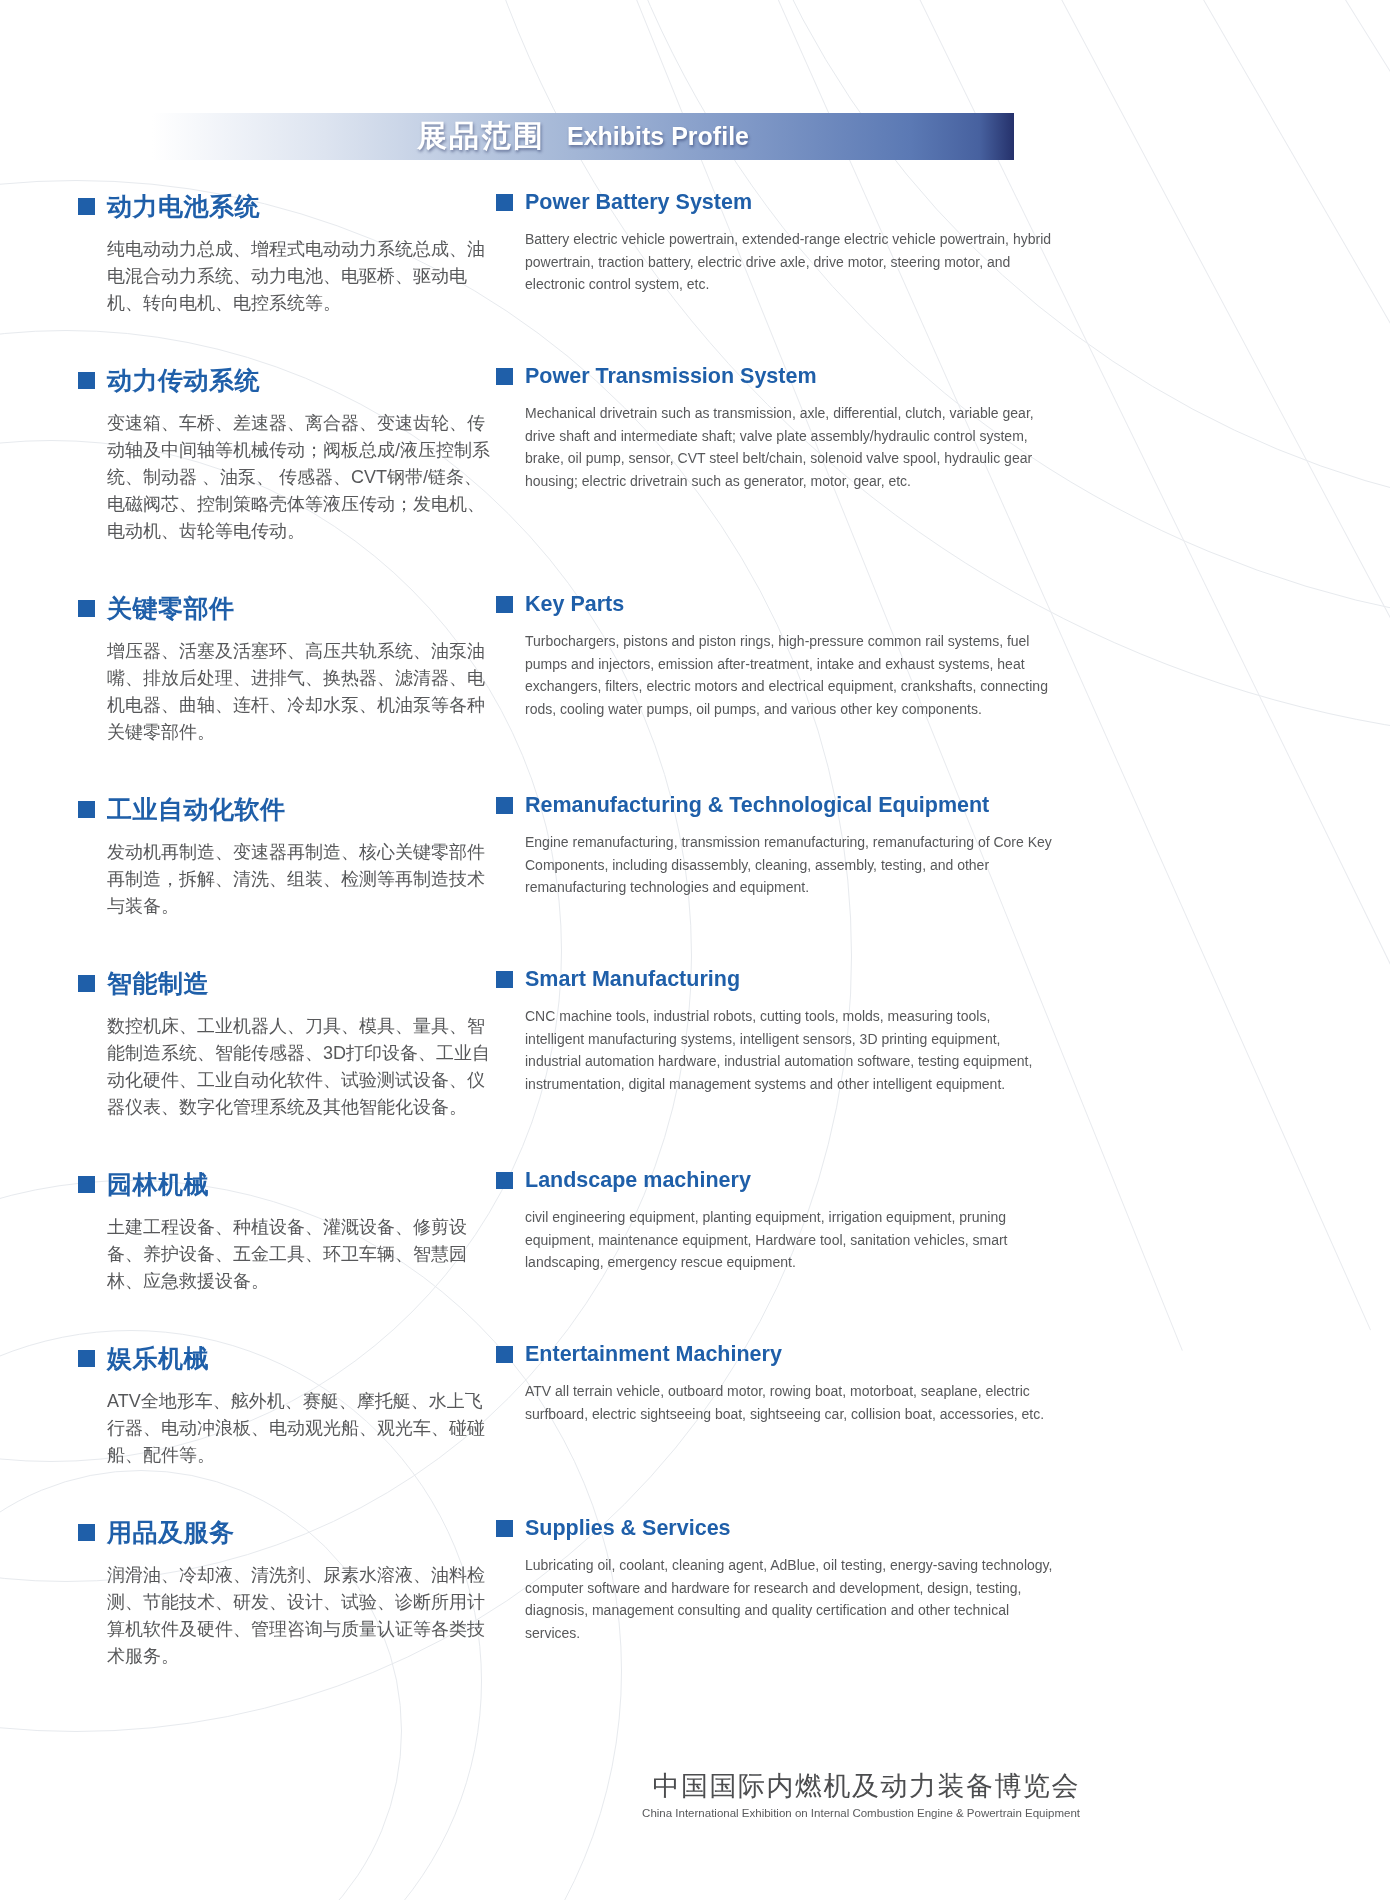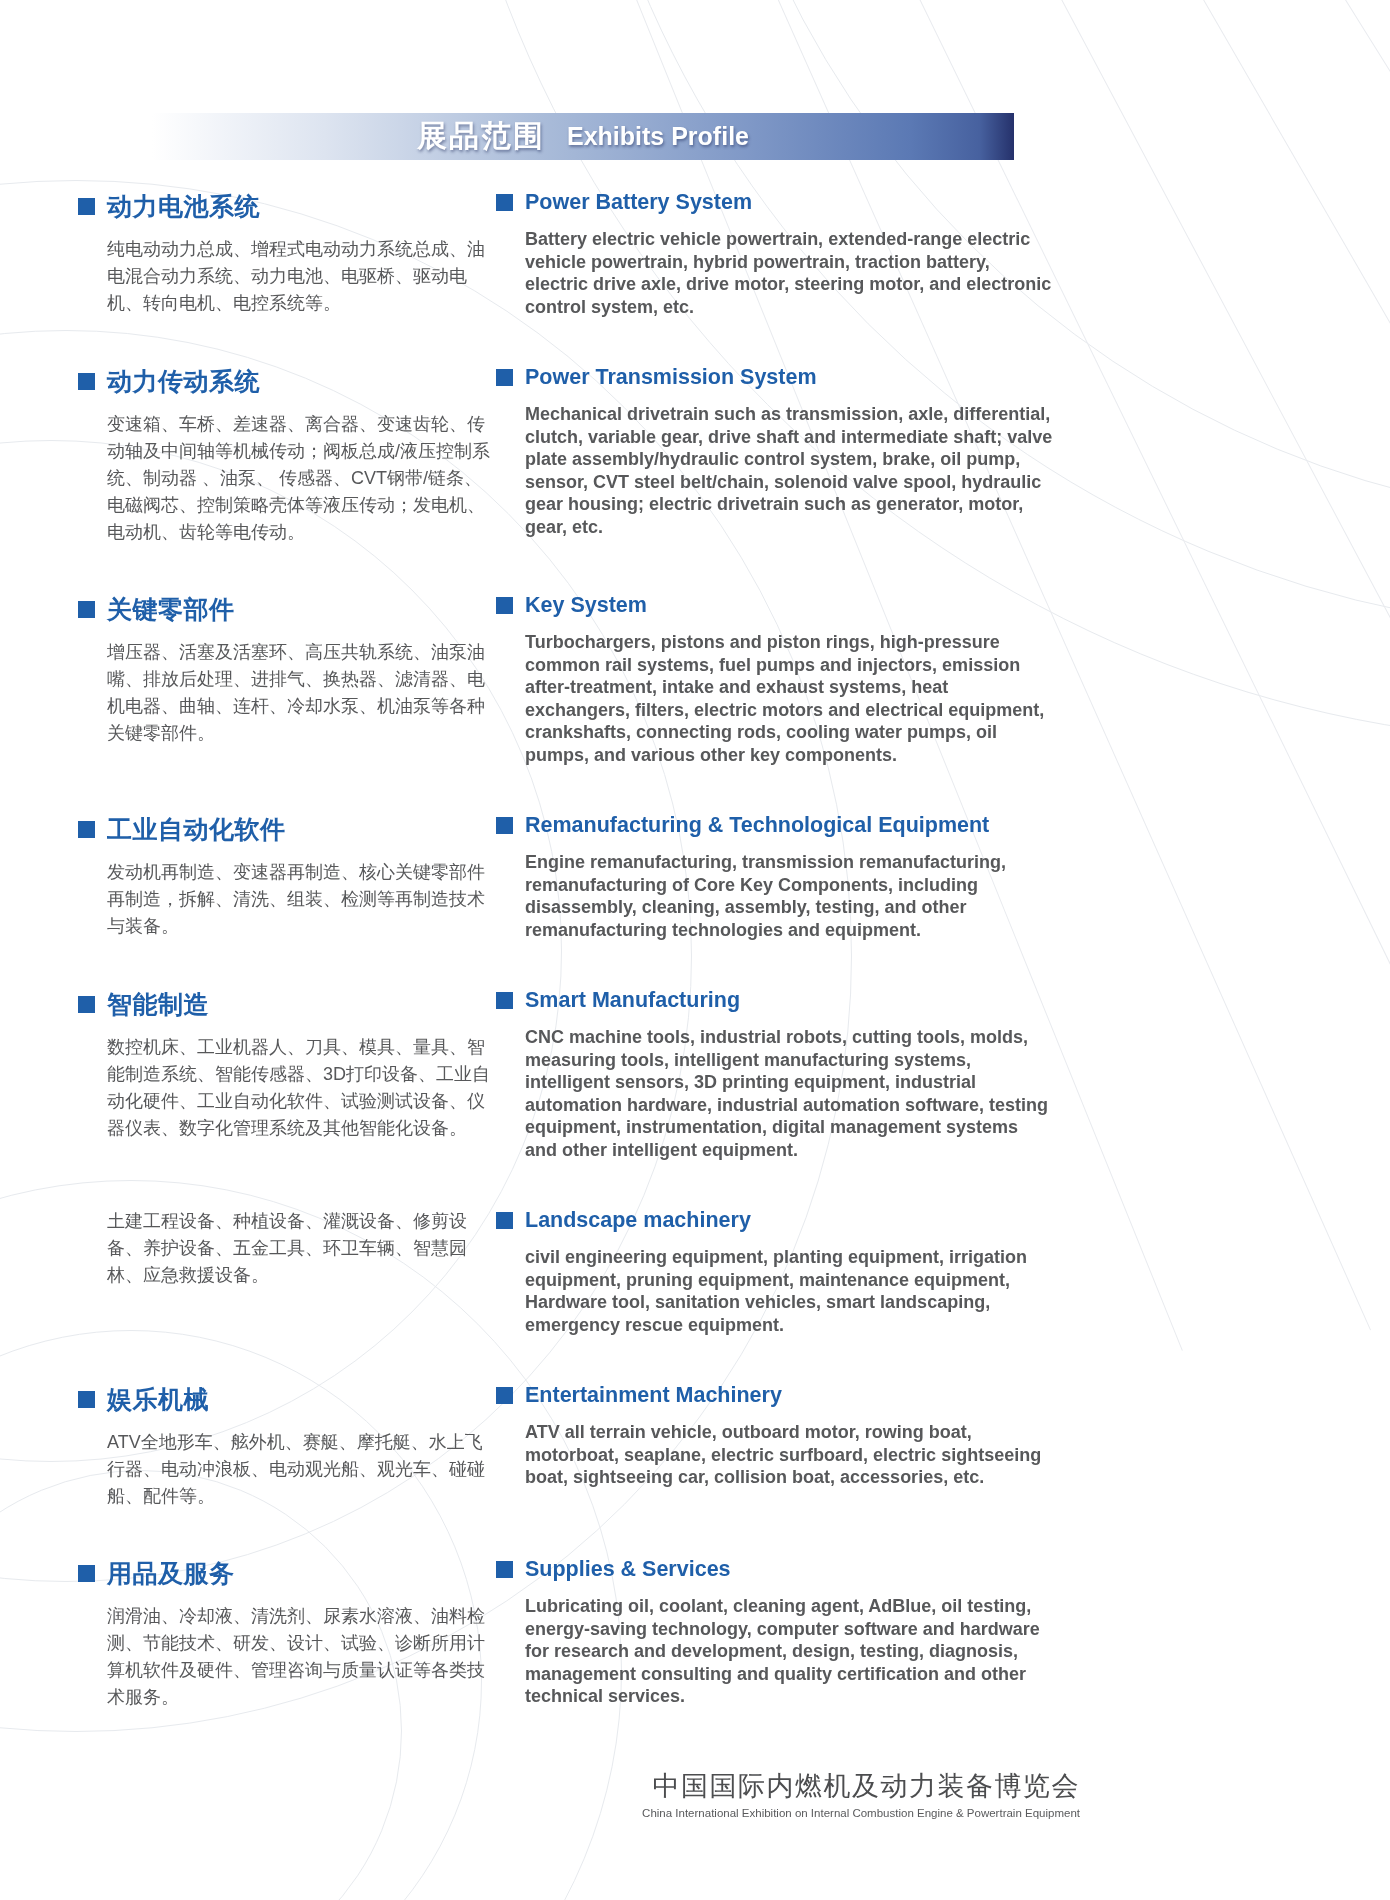--- a/index.html
+++ b/index.html
@@ -20,21 +20,21 @@
   
   :root{--accent:#1f5fa9;--body:#57585a;}
   .content{position:absolute;left:78px;top:190px;width:1010px;}
   .row{display:grid;grid-template-columns:412px 560px;column-gap:6px;margin-bottom:47px;}
   .sec-h{display:flex;align-items:center;margin:0 0 13px 0;}
   .bullet{width:17px;height:17px;background:var(--accent);flex:0 0 17px;margin-right:12px;}
   .cn-h .ht{font-size:25px;font-weight:bold;color:var(--accent);letter-spacing:.5px;}
   .en-h .ht{font-size:21.5px;font-weight:bold;color:var(--accent);}
   .body-p{margin:0 0 0 29px;color:var(--body);}
   .cn-b{font-size:18px;line-height:27px;width:383px;}
-  .en-b{font-size:18px;line-height:22.5px;width:528px;font-weight:bold;}
+  .en-b{font-size:14px;line-height:22.5px;width:528px;}
   
   .footer{position:absolute;top:1768px;left:0;right:310px;text-align:right;padding-left:8px;}
   .footer .f-cn{font-size:27px;color:#4c4d4f;letter-spacing:1.5px;}
   .footer .f-en{font-size:11.5px;color:#595a5c;margin-top:3px;}
 </style>
 </head>
 <body>
 
 <div class="page">
 
@@ -100,21 +100,21 @@
       <div>
         <h2 class="sec-h cn-h">
           <span class="bullet"></span>
           <span class="ht cn-ht">关键零部件</span>
         </h2>
         <p class="body-p cn-b">增压器、活塞及活塞环、高压共轨系统、油泵油嘴、排放后处理、进排气、换热器、滤清器、电机电器、曲轴、连杆、冷却水泵、机油泵等各种关键零部件。</p>
       </div>
       <div>
         <h2 class="sec-h en-h">
           <span class="bullet"></span>
-          <span class="ht en-ht">Key System</span>
+          <span class="ht en-ht">Key Parts</span>
         </h2>
         <p class="body-p en-b">Turbochargers, pistons and piston rings, high-pressure common rail systems, fuel pumps and injectors, emission after-treatment, intake and exhaust systems, heat exchangers, filters, electric motors and electrical equipment, crankshafts, connecting rods, cooling water pumps, oil pumps, and various other key components.</p>
       </div>
     </section>
 
     <section class="row">
       <div>
         <h2 class="sec-h cn-h">
           <span class="bullet"></span>
           <span class="ht cn-ht">工业自动化软件</span>
@@ -142,20 +142,24 @@
         <h2 class="sec-h en-h">
           <span class="bullet"></span>
           <span class="ht en-ht">Smart Manufacturing</span>
         </h2>
         <p class="body-p en-b">CNC machine tools, industrial robots, cutting tools, molds, measuring tools, intelligent manufacturing systems, intelligent sensors, 3D printing equipment, industrial automation hardware, industrial automation software, testing equipment, instrumentation, digital management systems and other intelligent equipment.</p>
       </div>
     </section>
 
     <section class="row">
       <div>
+        <h2 class="sec-h cn-h">
+          <span class="bullet"></span>
+          <span class="ht cn-ht">园林机械</span>
+        </h2>
         <p class="body-p cn-b">土建工程设备、种植设备、灌溉设备、修剪设备、养护设备、五金工具、环卫车辆、智慧园林、应急救援设备。</p>
       </div>
       <div>
         <h2 class="sec-h en-h">
           <span class="bullet"></span>
           <span class="ht en-ht">Landscape machinery</span>
         </h2>
         <p class="body-p en-b">civil engineering equipment, planting equipment, irrigation equipment, pruning equipment, maintenance equipment, Hardware tool, sanitation vehicles, smart landscaping, emergency rescue equipment.</p>
       </div>
     </section>

